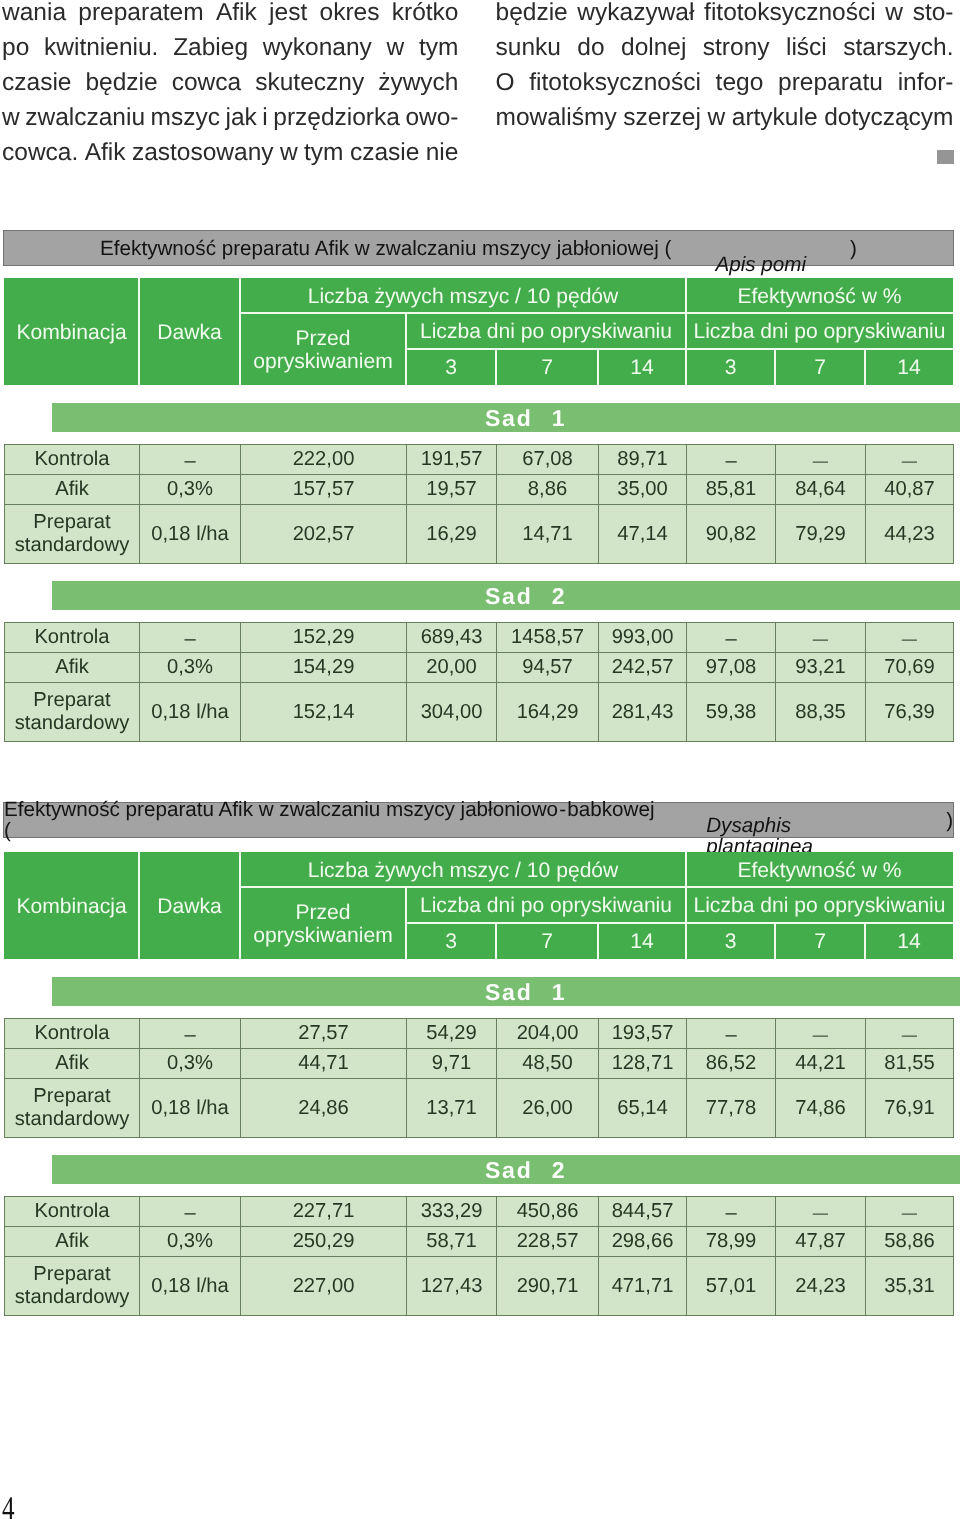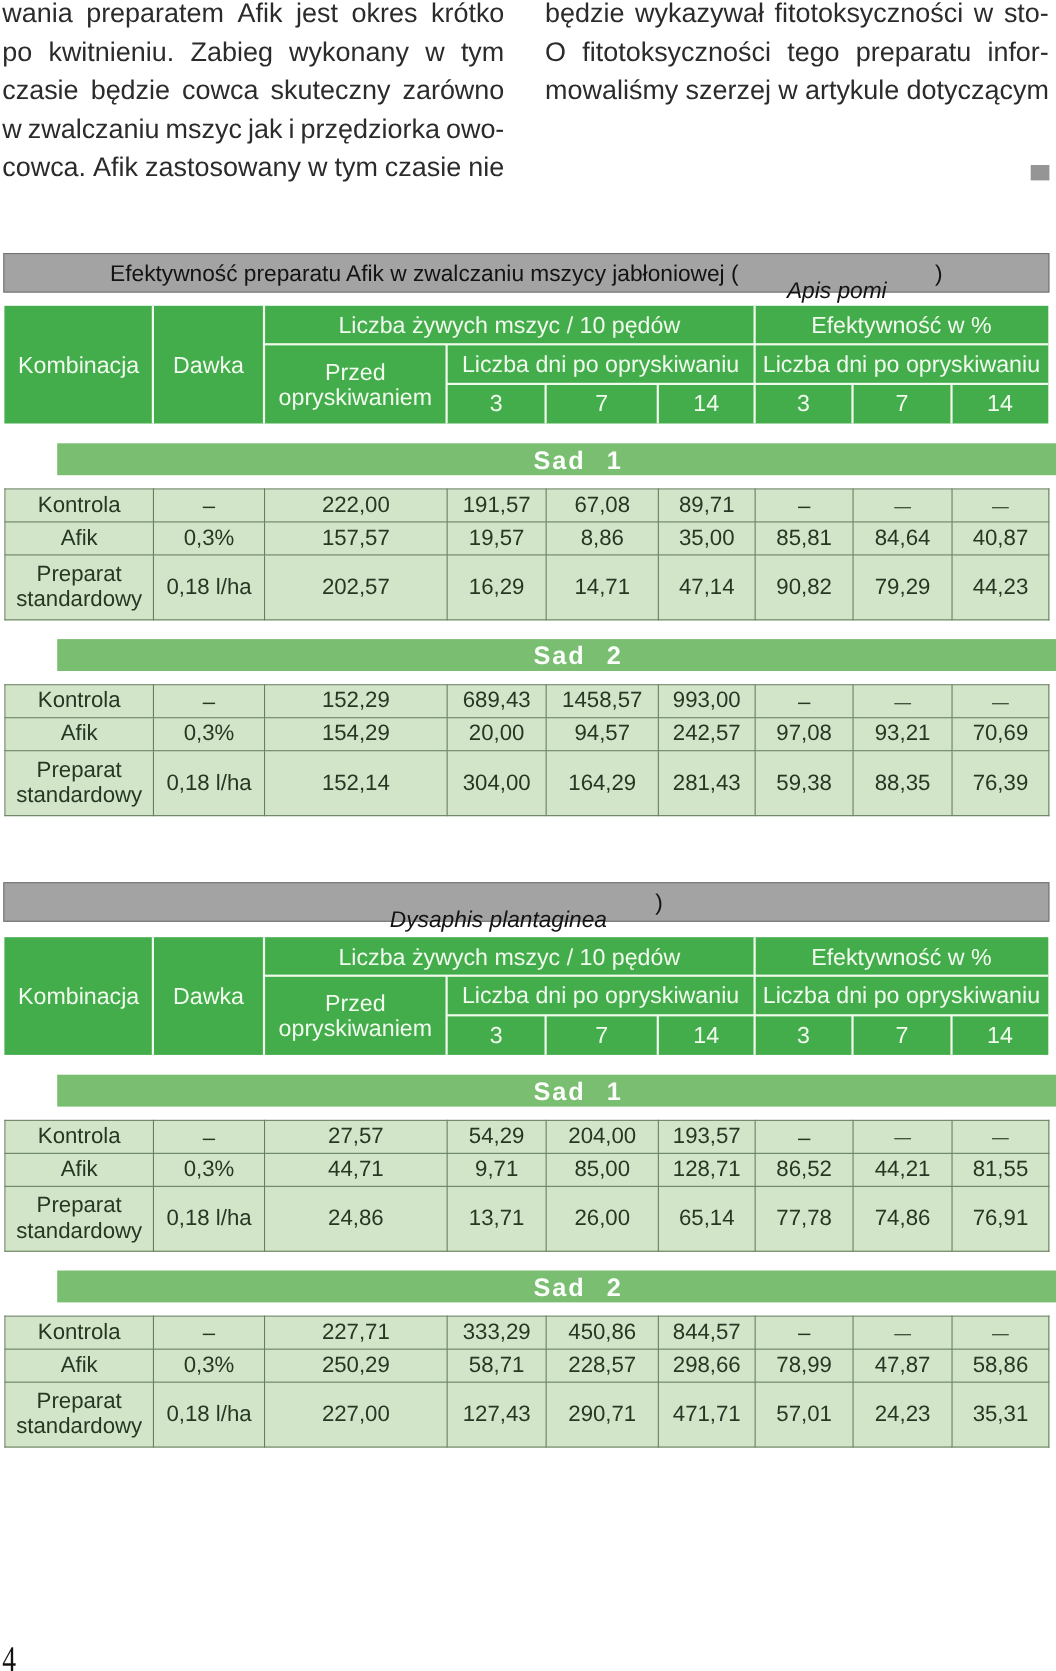--- a/index.html
+++ b/index.html
@@ -62,26 +62,27 @@
            transform:scale(0.76,1);transform-origin:0 0;}
 </style>
 </head>
 <body>
 
 <div class="page">
 
   <div class="bodycol col-left" id="col-left">
       <div class="ln"><span>wania</span><span>preparatem</span><span>Afik</span><span>jest</span><span>okres</span><span>krótko</span></div>
       <div class="ln"><span>po</span><span>kwitnieniu.</span><span>Zabieg</span><span>wykonany</span><span>w</span><span>tym</span></div>
-      <div class="ln"><span>czasie</span><span>będzie</span><span>cowca</span><span>skuteczny</span><span>zarówno</span></div>
+      <div class="ln"><span>czasie</span><span>będzie</span><span>cowca</span><span>skuteczny</span><span>żywych</span></div>
       <div class="ln"><span>w</span><span>zwalczaniu</span><span>mszyc</span><span>jak</span><span>i</span><span>przędziorka</span><span>owo-</span></div>
       <div class="ln"><span>cowca.</span><span>Afik</span><span>zastosowany</span><span>w</span><span>tym</span><span>czasie</span><span>nie</span></div>
     </div>
   <div class="bodycol col-right" id="col-right">
       <div class="ln"><span>będzie</span><span>wykazywał</span><span>fitotoksyczności</span><span>w</span><span>sto-</span></div>
+      <div class="ln"><span>sunku</span><span>do</span><span>dolnej</span><span>strony</span><span>liści</span><span>starszych.</span></div>
       <div class="ln"><span>O</span><span>fitotoksyczności</span><span>tego</span><span>preparatu</span><span>infor-</span></div>
       <div class="ln"><span>mowaliśmy</span><span>szerzej</span><span>w</span><span>artykule</span><span>dotyczącym</span></div>
     </div>
   <div class="endmarker"></div>
 
   <div id="tables-host">
       <div class="tcaption" style="top: 230px;">
         <span>Efektywność preparatu Afik w zwalczaniu mszycy jabłoniowej (</span>
         <i>Apis pomi</i>
         <span>)</span>
@@ -206,20 +207,21 @@
             <td>304,00</td>
             <td>164,29</td>
             <td>281,43</td>
             <td>59,38</td>
             <td>88,35</td>
             <td>76,39</td>
           </tr>
         </tbody>
       </table>
       <div class="tcaption" style="top: 802px;">
+        <span>Efektywność preparatu Afik w zwalczaniu mszycy jabłoniowo<span class="hysp">-</span>babkowej (</span>
         <i>Dysaphis plantaginea</i>
         <span>)</span>
       </div>
       <div class="thead" style="top: 852px; height: 107px;">
         <div class="hcell" style="left: 0px; top: 0px; width: 135px; height: 107px; white-space: pre-line;">Kombinacja</div>
         <div class="hcell" style="left: 135px; top: 0px; width: 101px; height: 107px; white-space: pre-line;">Dawka</div>
         <div class="hcell" style="left: 236px; top: 35px; width: 166px; height: 72px; white-space: pre-line;">Przed
 opryskiwaniem</div>
         <div class="hcell" style="left: 236px; top: 0px; width: 446px; height: 35px; white-space: pre-line;">Liczba żywych mszyc / 10 pędów</div>
         <div class="hcell" style="left: 682px; top: 0px; width: 267px; height: 35px; white-space: pre-line;">Efektywność w %</div>
@@ -265,21 +267,21 @@
             <td>193,57</td>
             <td class="endash"><span>–</span></td>
             <td class="emdash"><span>—</span></td>
             <td class="emdash"><span>—</span></td>
           </tr>
           <tr class="r2">
             <td class="nm" style="white-space: pre-line;">Afik</td>
             <td>0,3%</td>
             <td>44,71</td>
             <td>9,71</td>
-            <td>85,00</td>
+            <td>48,50</td>
             <td>128,71</td>
             <td>86,52</td>
             <td>44,21</td>
             <td>81,55</td>
           </tr>
           <tr class="r3">
             <td class="nm" style="white-space: pre-line;">Preparat
 standardowy</td>
             <td>0,18 l/ha</td>
             <td>24,86</td>

